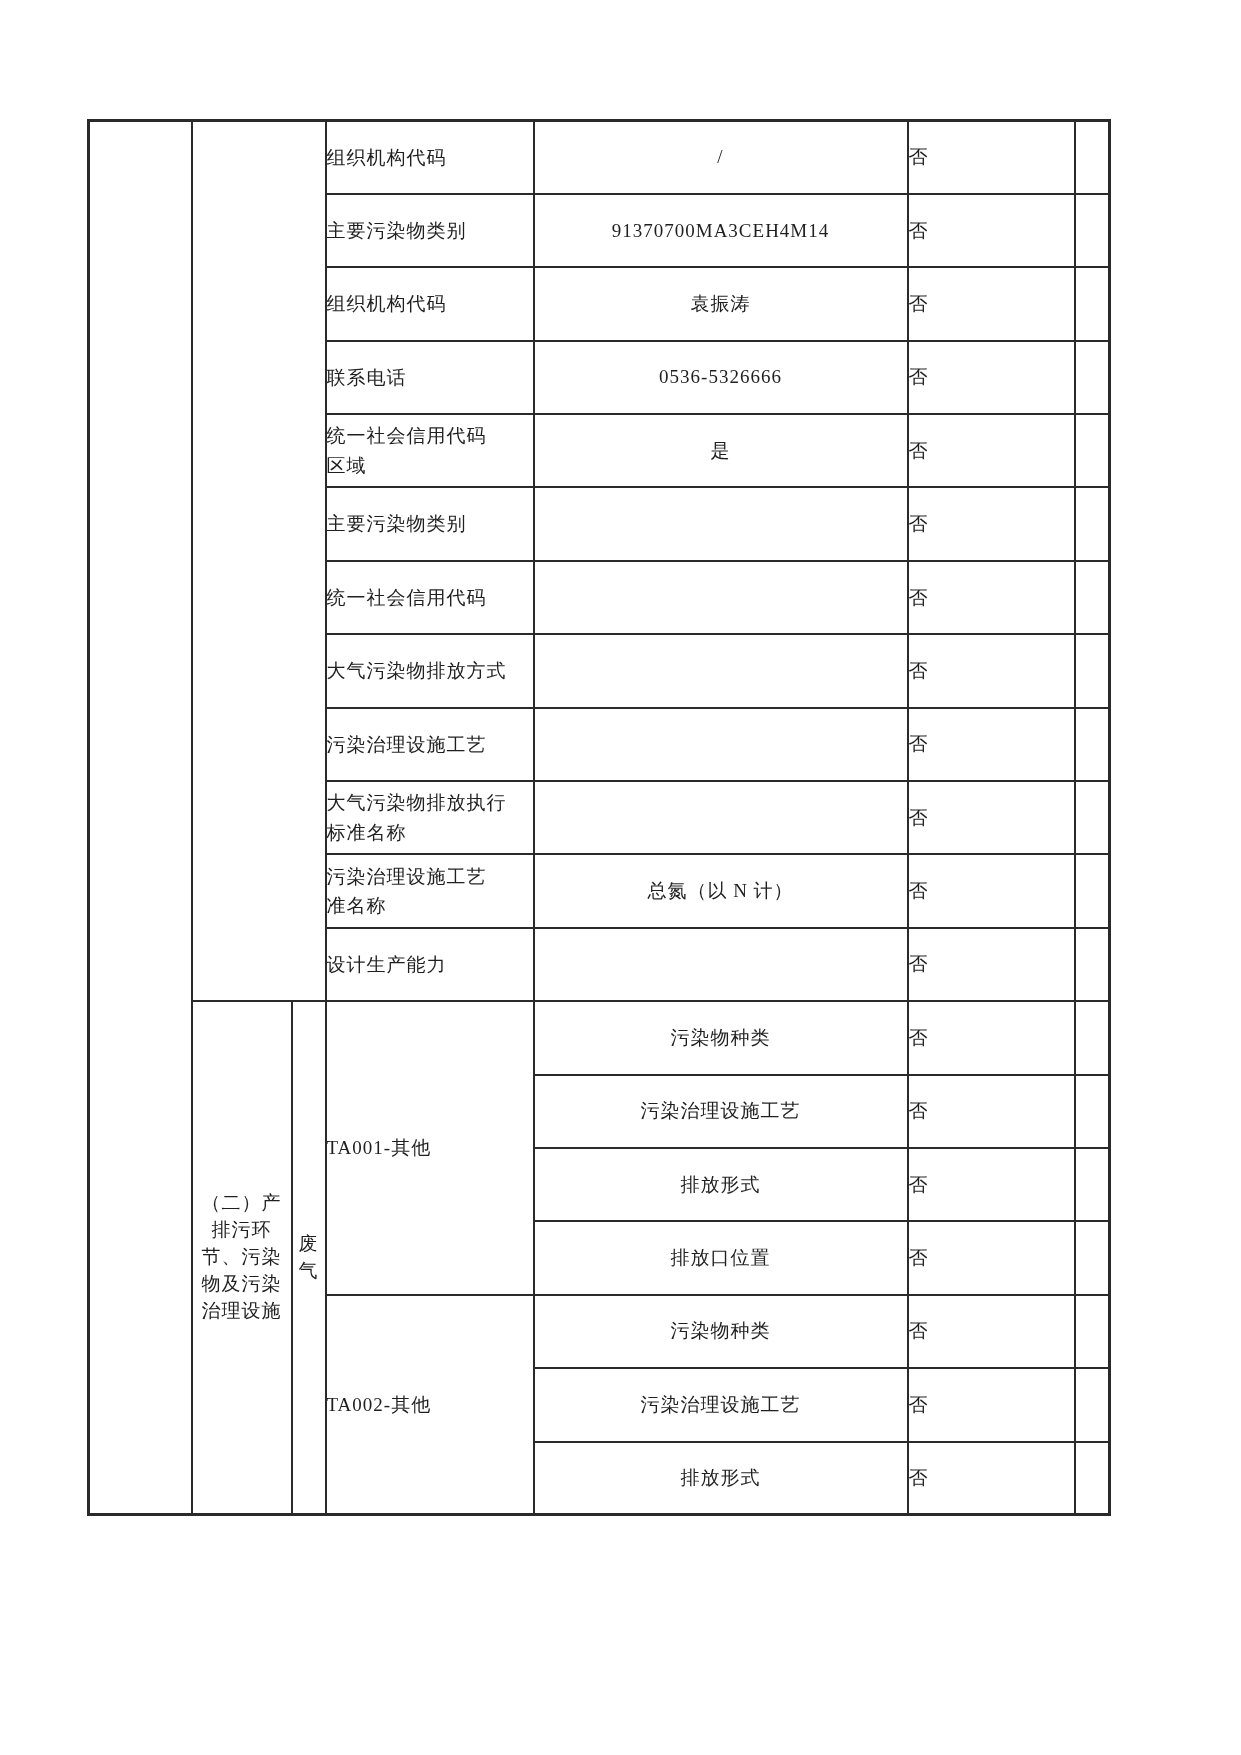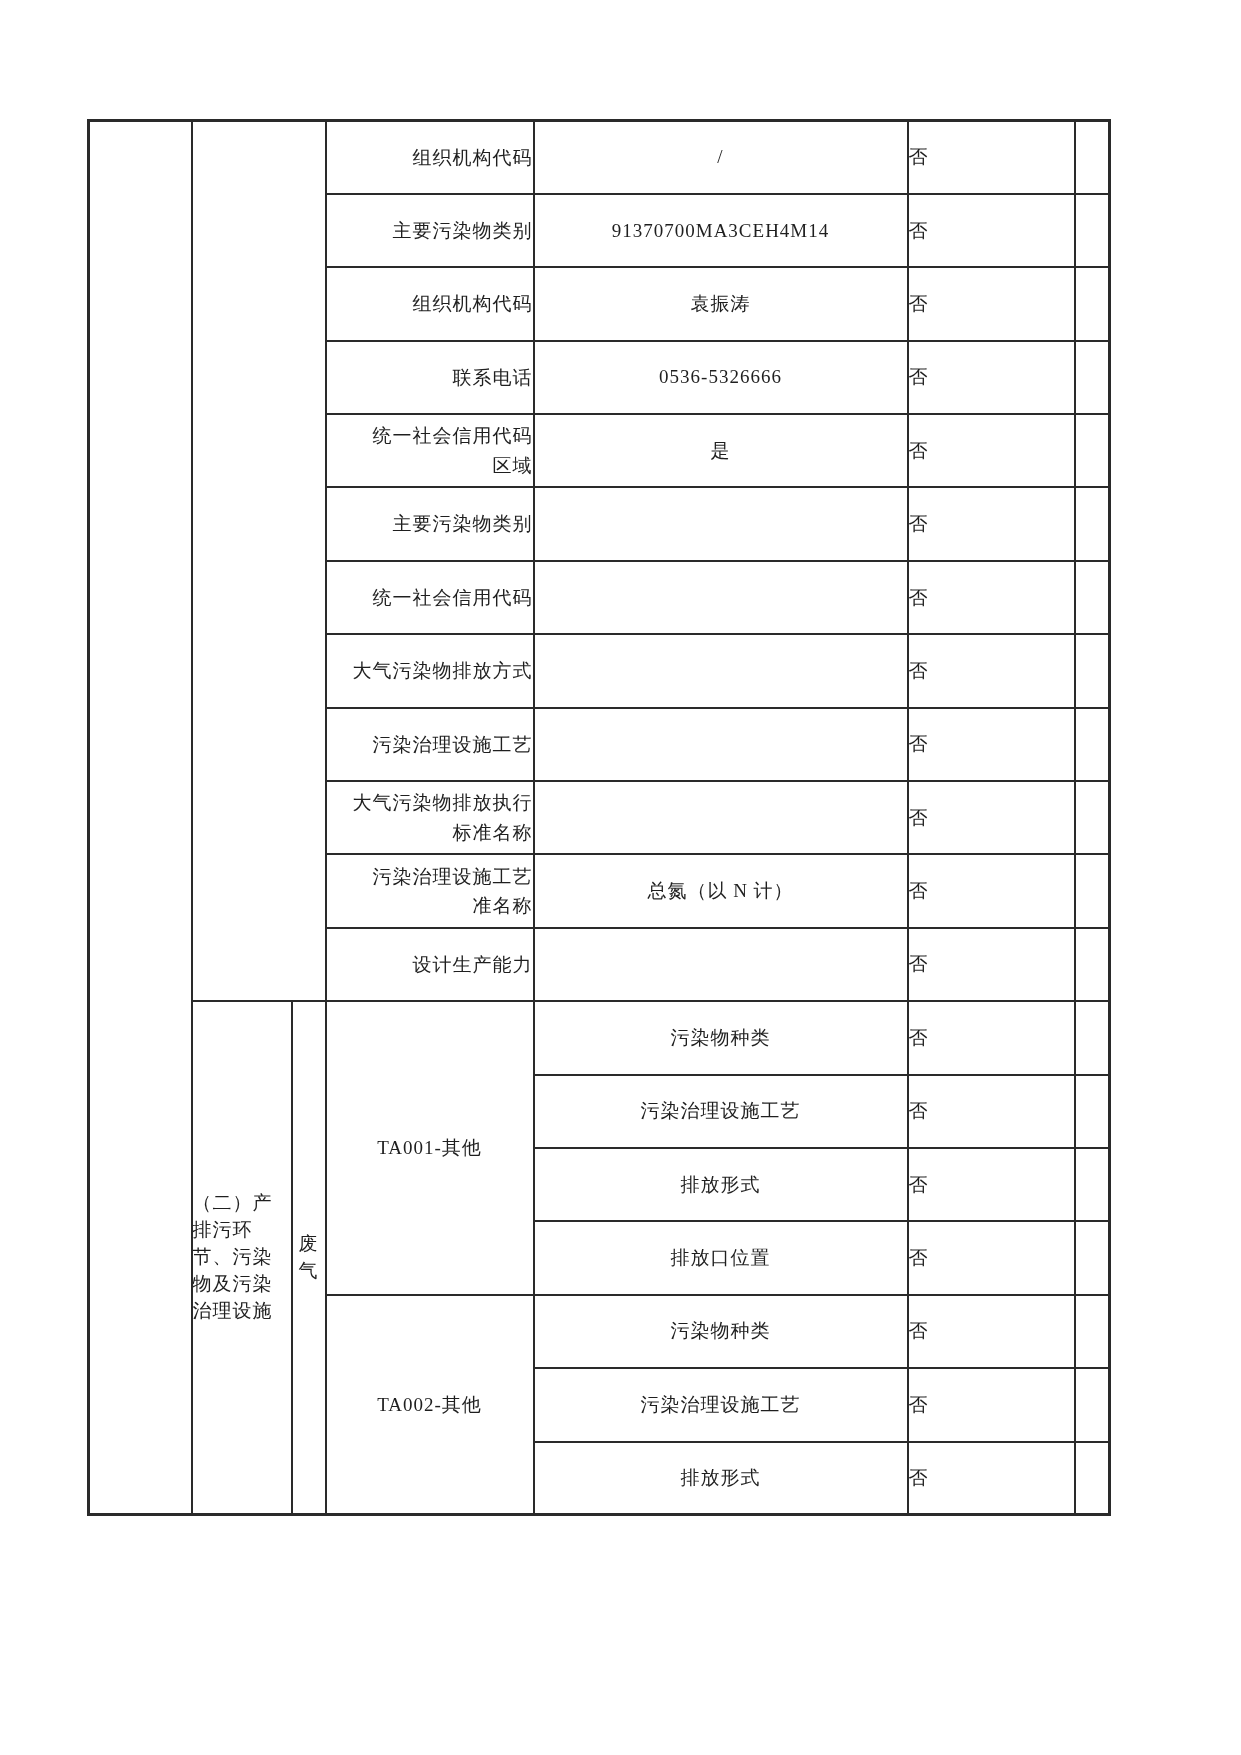--- a/index.html
+++ b/index.html
@@ -26,37 +26,37 @@
   table.report td {
     border: 2px solid #2a2a2a;
     padding: 0;
     font-size: 19px;
     letter-spacing: 1px;
     vertical-align: middle;
     overflow: hidden;
   }
   table.report tr { height: 73.4px; }
   td.c-label {
-    text-align: right;
+    text-align: left;
     white-space: pre-line;
     line-height: 1.55;
   }
   td.c-value { text-align: center; }
   td.c-flag  { text-align: left; padding-left: 11px; }
   td.c-section {
-    text-align: left;
+    text-align: center;
     white-space: pre-line;
     line-height: 1.42;
   }
   td.c-gas {
     text-align: center;
     white-space: pre-line;
     line-height: 1.4;
   }
-  td.c-group { text-align: center; }
+  td.c-group { text-align: left; }
   td.c-spare, td.c-blank { background: #ffffff; }
 </style>
 </head>
 <body>
 
 <div class="page">
   <table class="report">
     <colgroup>
       <col style="width:103px">
       <col style="width:100px">

